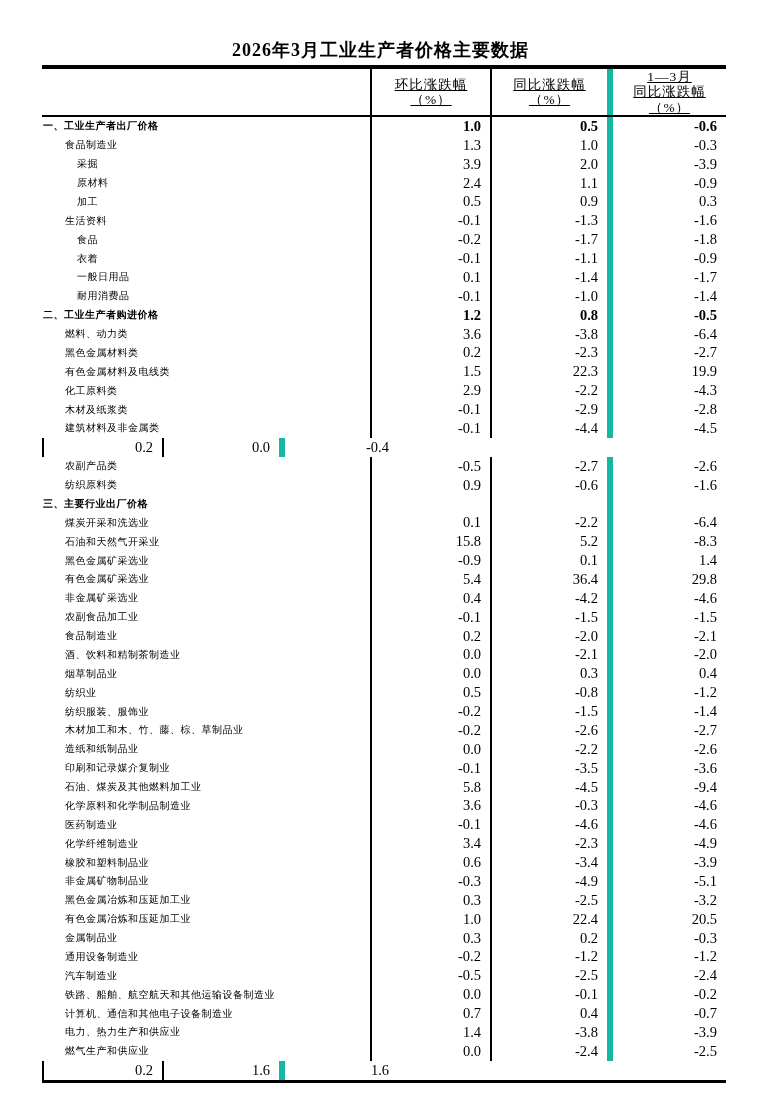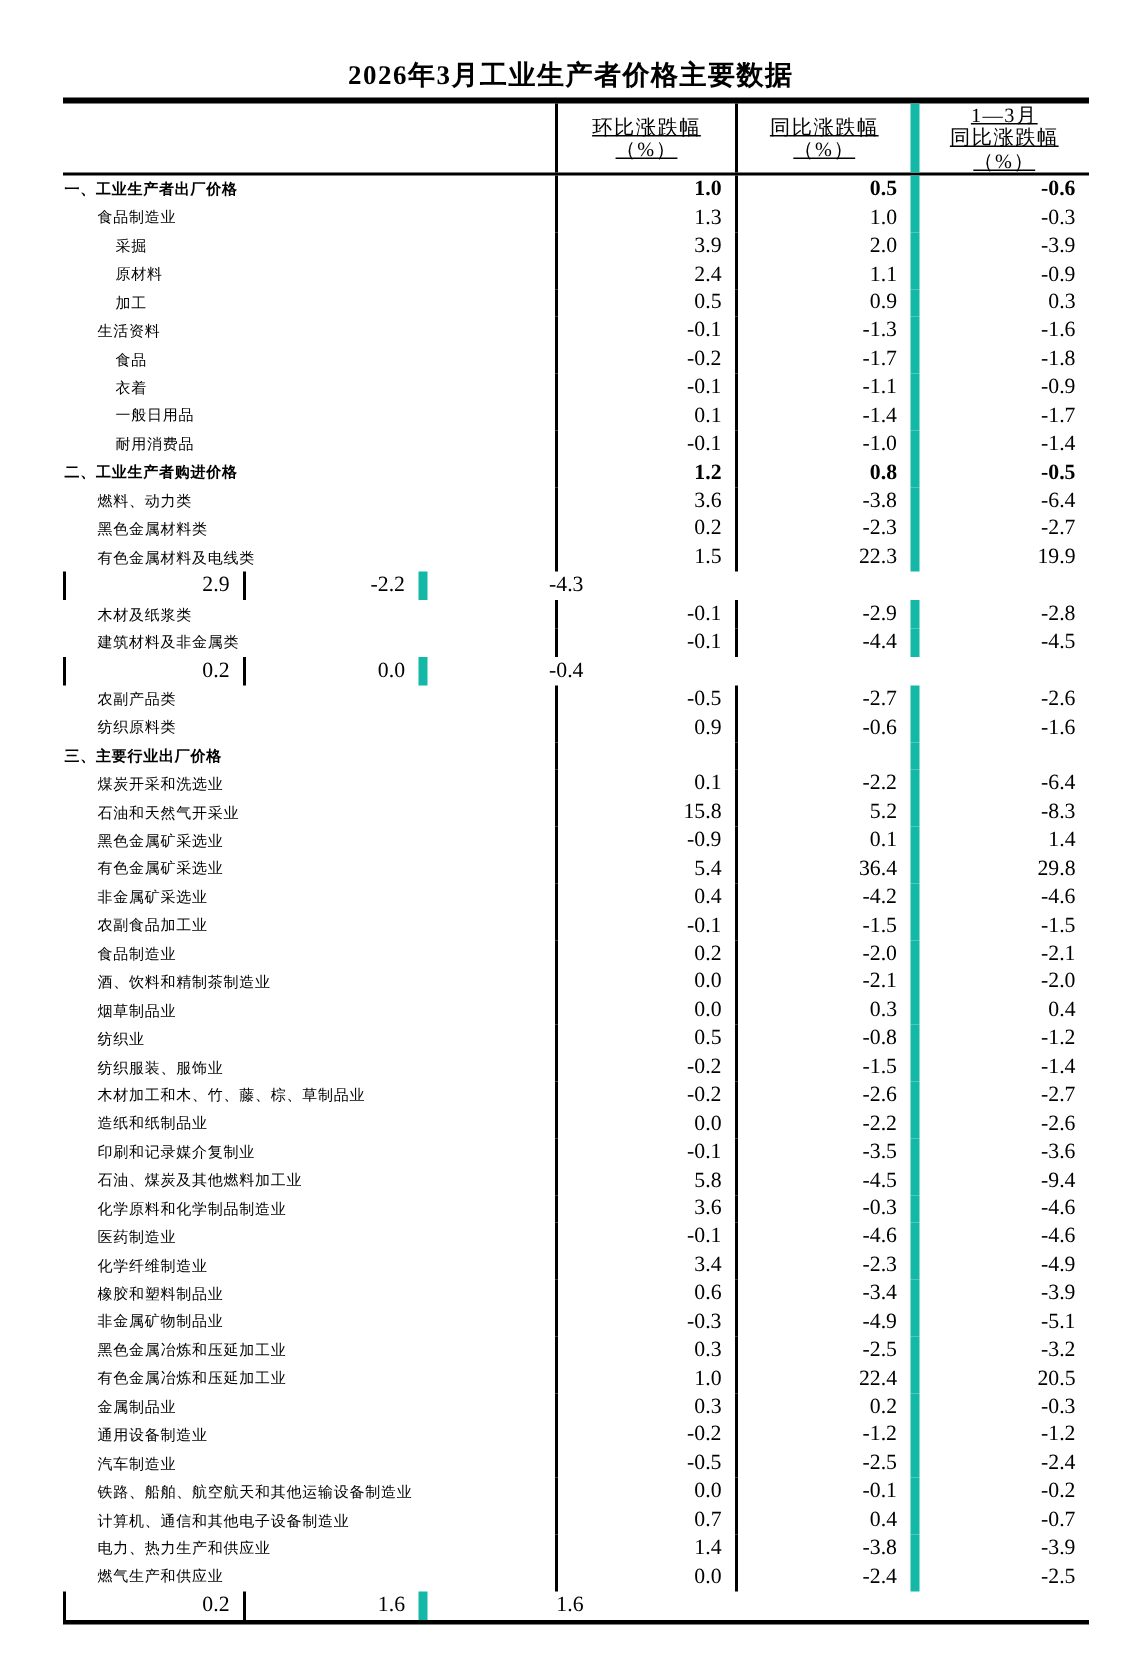--- a/index.html
+++ b/index.html
@@ -231,20 +231,23 @@
   <div class="tr">
     <div class="td c0">
       <span class="label indent-1">有色金属材料及电线类</span>
     </div>
     <div class="td c1 num">1.5</div>
     <div class="td c2 num">22.3</div>
     <div class="td c3 num">19.9</div>
   </div>
 
   <div class="tr">
+    <div class="td c0">
+      <span class="label indent-1">化工原料类</span>
+    </div>
     <div class="td c1 num">2.9</div>
     <div class="td c2 num">-2.2</div>
     <div class="td c3 num">-4.3</div>
   </div>
 
   <div class="tr">
     <div class="td c0">
       <span class="label indent-1">木材及纸浆类</span>
     </div>
     <div class="td c1 num">-0.1</div>

